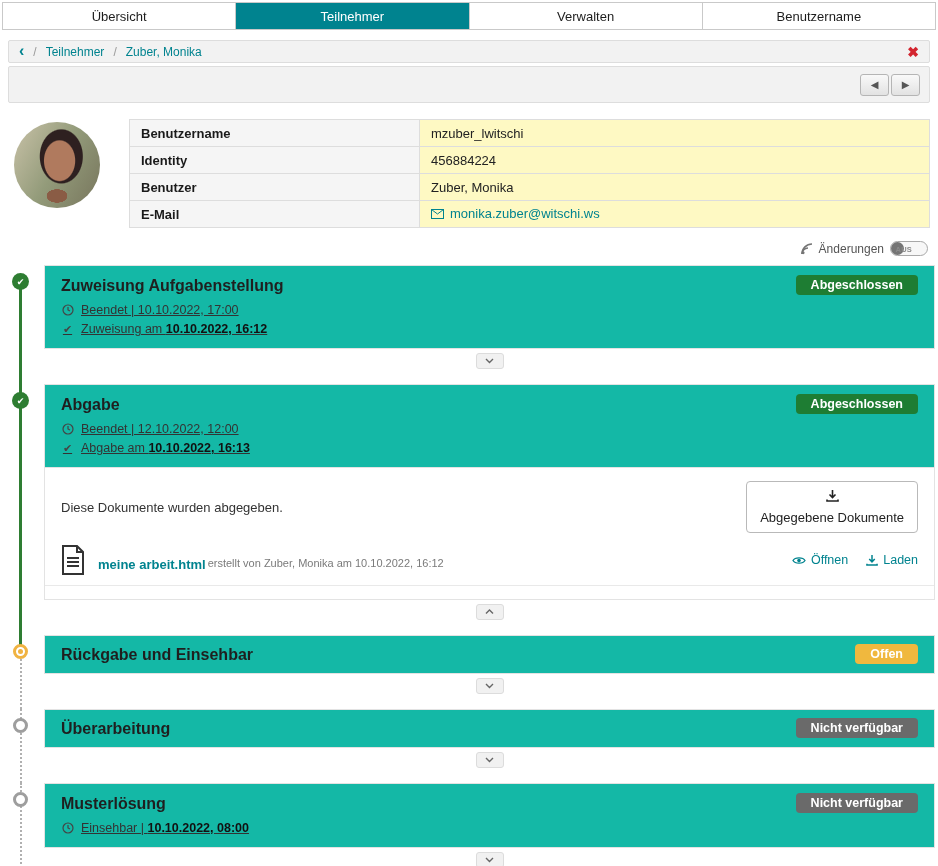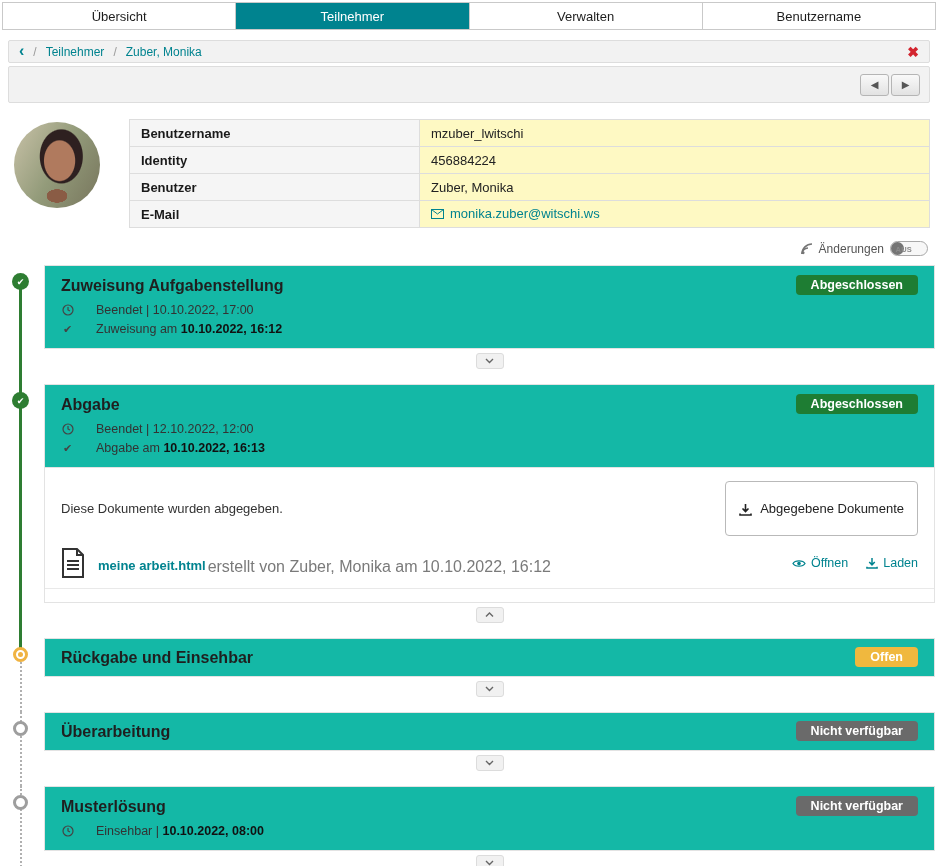--- a/index.html
+++ b/index.html
@@ -63,36 +63,36 @@
   .stage-main { flex: 1; min-width: 0; margin-right: 3px; }
 
   .card { background: #14b8a6; border: 1px solid #e3e3e3; border-radius: 0; }
   .card-head { padding: 9px 16px 12px; }
   .head-row { display: flex; justify-content: space-between; align-items: flex-start; gap: 10px; }
   .stage-title { font-size: 16px; font-weight: 700; color: #1f1f1f; padding-top: 2px; }
   .badge { padding: 3px 15px; border-radius: 4px; color: #fff; font-weight: 700; font-size: 12.5px; white-space: nowrap; flex: none; }
   .badge-done { background: #1e7d33; }
   .badge-open { background: #f0b83e; }
   .badge-na { background: #6a6a6a; }
-  .meta { margin-top: 8px; font-size: 12.5px; color: #333; display: flex; gap: 22px; align-items: center; }
+  .meta { margin-top: 8px; font-size: 12.5px; color: #333; display: flex; gap: 7px; align-items: center; text-decoration: underline; }
   .meta + .meta { margin-top: 5px; }
   .meta .b { font-weight: 700; color: #111; }
   .meta-ic { display: inline-flex; width: 13px; justify-content: center; color: #444; font-size: 11px; }
 
   .compact .card-head { padding: 8px 16px 9px; }
   .compact .head-row { align-items: center; }
 
   .card-body { background: #fff; border-top: 1px solid #e3e3e3; padding-bottom: 13px; }
   .note-row { display: flex; justify-content: space-between; align-items: center; padding: 13px 16px 10px; }
   .note-text { font-size: 13px; color: #333; }
-  .doc-btn { display: inline-flex; gap: 8px; align-items: flex-end; padding: 19px 13px; background: #fff; border: 1px solid #b9b9b9; border-radius: 4px; font-size: 13px; color: #222; cursor: pointer; font-family: inherit; }
+  .doc-btn { display: inline-flex; gap: 8px; align-items: center; padding: 7px 13px; background: #fff; border: 1px solid #b9b9b9; border-radius: 4px; font-size: 13px; color: #222; cursor: pointer; font-family: inherit; flex-direction: column; }
   .doc-row { display: flex; align-items: center; gap: 13px; padding: 2px 16px 10px; border-bottom: 1px solid #e9e9e9; }
   .doc-text { display: flex; flex-direction: row; gap: 2px; margin-top: 8px; }
   .doc-name { color: #00838f; font-weight: 700; font-size: 13px; cursor: pointer; }
-  .doc-info { color: #7a7a7a; font-size: 16px; }
+  .doc-info { color: #7a7a7a; font-size: 11px; }
   .doc-actions { margin-left: auto; display: flex; gap: 18px; align-items: flex-start; }
   .doc-action { display: inline-flex; gap: 5px; align-items: center; color: #00838f; font-size: 12.5px; cursor: pointer; }
 
   .toggle-row { display: flex; justify-content: center; }
   .chev-btn { width: 28px; height: 16px; background: #f1f1f1; border: 1px solid #dcdcdc; border-radius: 3px; display: flex; align-items: center; justify-content: center; margin: 4px 0 15px; cursor: pointer; padding: 0; }
 </style>
 </head>
 <body>
 
 <div class="tabbar">

